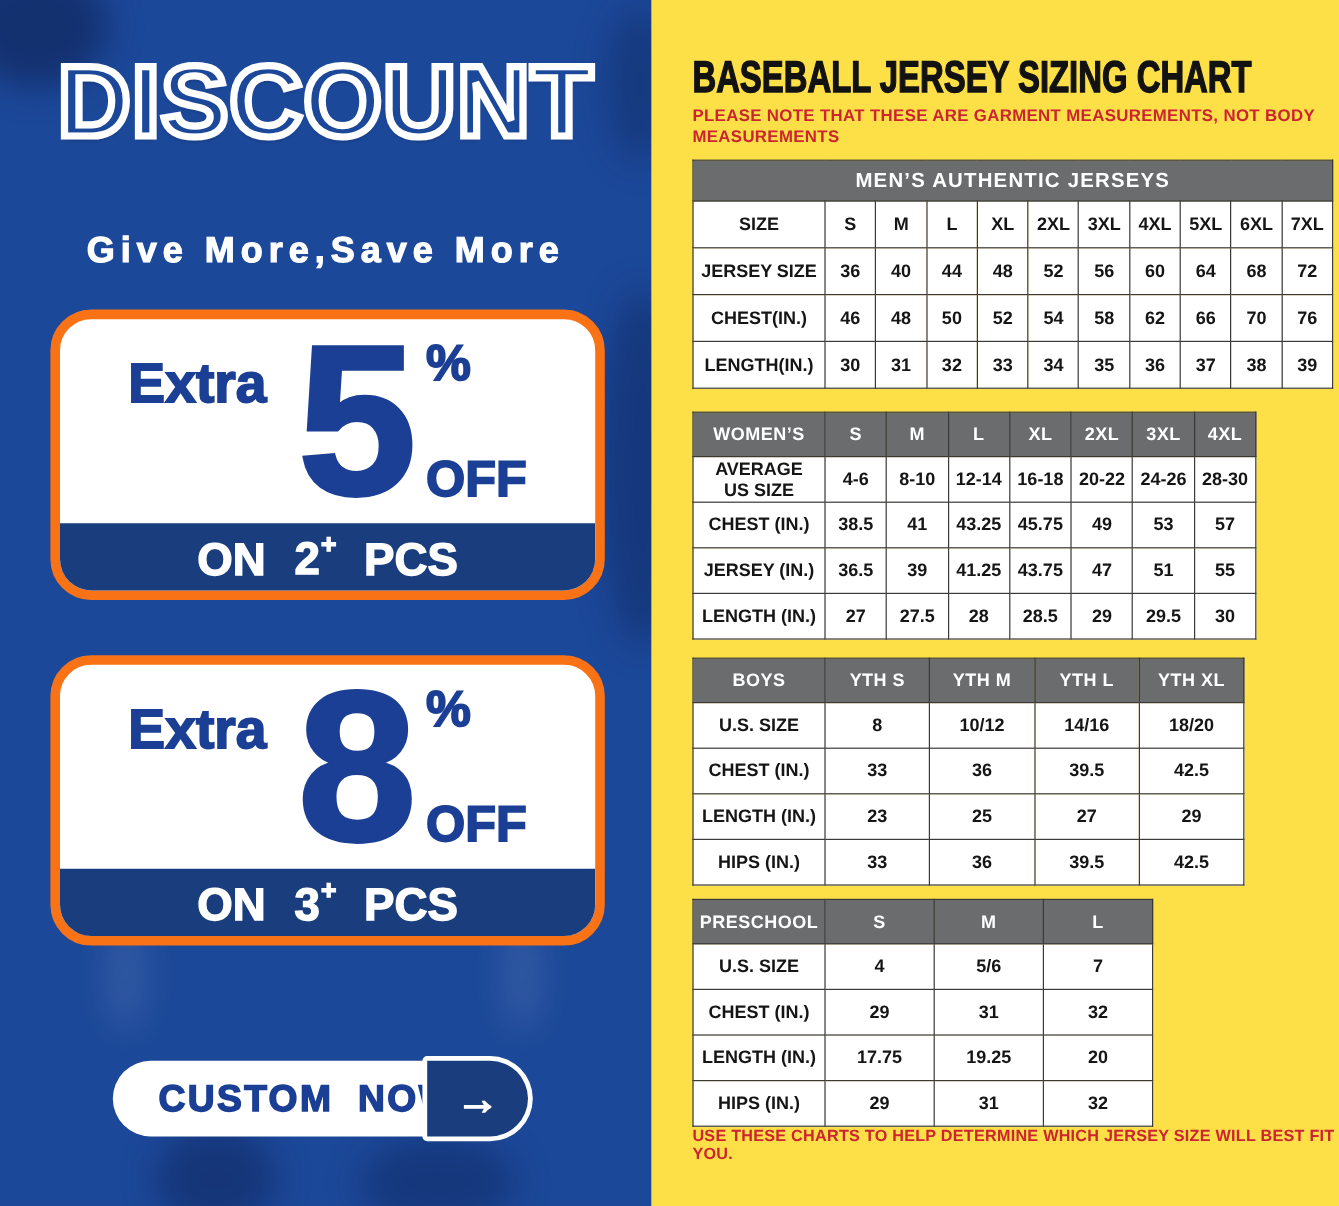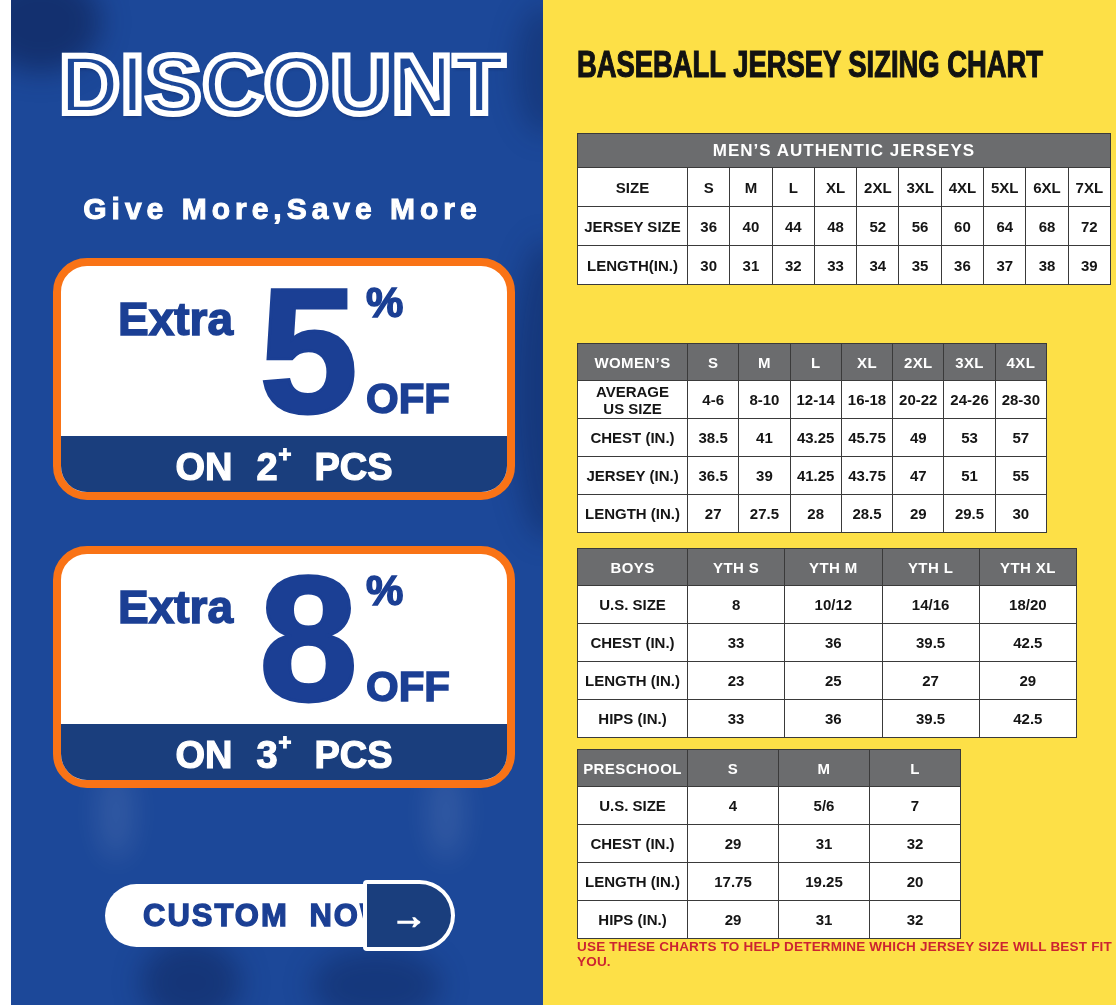--- a/index.html
+++ b/index.html
@@ -1,20 +1,20 @@
 <!DOCTYPE html>
 <html><head>
 <meta charset="utf-8">
 <style>
   html,body{margin:0;padding:0;background:#ffffff;}
   #stage{position:relative;width:1116px;height:1005px;overflow:hidden;
          font-family:"Liberation Sans","DejaVu Sans",sans-serif;background:#fff;}
 
   
-  .promo{position:absolute;left:11px;top:0;width:543px;height:1005px;background:#1c4899;overflow:hidden;}
+  .promo{position:absolute;left:0;top:0;width:543px;height:1005px;background:#1c4899;overflow:hidden;}
   .ghost{position:absolute;border-radius:50%;filter:blur(14px);}
   .g1{left:-30px;top:-28px;width:120px;height:100px;background:rgba(8,20,60,.45);}
   .g2{left:500px;top:240px;width:70px;height:300px;background:rgba(8,20,60,.30);}
   .g3{left:505px;top:5px;width:55px;height:130px;background:rgba(8,20,60,.28);}
   .g4{left:130px;top:940px;width:100px;height:85px;background:rgba(8,20,60,.35);}
   .g5{left:300px;top:948px;width:130px;height:75px;background:rgba(8,20,60,.30);}
   .g6{left:88px;top:765px;width:34px;height:95px;background:rgba(255,255,255,.10);}
   .g7{left:418px;top:765px;width:34px;height:95px;background:rgba(255,255,255,.10);}
 
   .headline{position:absolute;left:0;top:36px;width:543px;text-align:center;
@@ -55,21 +55,21 @@
              font-size:37px;font-weight:800;color:#121212;-webkit-text-stroke:1.2px #121212;
              letter-spacing:0px;}
   .red-note{position:absolute;left:34px;top:88px;font-size:14px;line-height:17px;font-weight:700;
             color:#cc2431;letter-spacing:.3px;}
   .red-footer{position:absolute;left:34px;top:939px;width:539px;font-size:13.5px;font-weight:700;
               color:#cc2431;letter-spacing:.2px;}
 
   .tbl{position:absolute;left:34px;}
   .tbl-mens{top:133px;} .tbl-womens{top:343px;} .tbl-boys{top:548px;} .tbl-preschool{top:749px;}
   .tbl table{border-collapse:collapse;table-layout:fixed;}
-  #table-mens{width:534px;} #table-womens{width:470px;padding-left:16px;} #table-boys{width:500px;} #table-preschool{width:384px;}
+  #table-mens{width:534px;} #table-womens{width:470px;padding-left:16px;} #table-boys{width:460px;} #table-preschool{width:384px;}
   .labelcol{width:110px;}
   .tbl td{border:1.5px solid #3a3a3a;text-align:center;vertical-align:middle;background:#ffffff;
           font-weight:700;color:#151515;padding:0 2px;}
   td.banner{background:#6b6c6e;color:#ffffff;height:33px;font-size:17px;letter-spacing:1px;margin-top:21px;}
   tr.head td{background:#6b6c6e;color:#ffffff;height:36px;font-size:15px;letter-spacing:.4px;}
   td.label{font-size:15px;white-space:pre-line;height:37px;}
   td.val{font-size:15px;height:37px;}
   #table-mens td.label,#table-mens td.val{height:38px;margin-left:39px;}
 </style>
 </head>
@@ -126,20 +126,24 @@
       <span class="arrow-box">
         <span class="arrow">→</span>
       </span>
     </div>
   </div>
 
   <div class="charts">
     <div class="chart-title">
       <span class="condensed">BASEBALL JERSEY SIZING CHART</span>
     </div>
+    <div class="red-note">
+      <div>PLEASE NOTE THAT THESE ARE GARMENT MEASUREMENTS, NOT BODY</div>
+      <div>MEASUREMENTS</div>
+    </div>
 
     <div class="tbl tbl-mens">
         <table id="table-mens">
           <colgroup>
             <col class="labelcol">
             <col>
             <col>
             <col>
             <col>
             <col>
@@ -173,20 +177,33 @@
               <td class="val">44</td>
               <td class="val">48</td>
               <td class="val">52</td>
               <td class="val">56</td>
               <td class="val">60</td>
               <td class="val">64</td>
               <td class="val">68</td>
               <td class="val">72</td>
             </tr>
             <tr>
+              <td class="label">CHEST(IN.)</td>
+              <td class="val">46</td>
+              <td class="val">48</td>
+              <td class="val">50</td>
+              <td class="val">52</td>
+              <td class="val">54</td>
+              <td class="val">58</td>
+              <td class="val">62</td>
+              <td class="val">66</td>
+              <td class="val">70</td>
+              <td class="val">76</td>
+            </tr>
+            <tr>
               <td class="label">LENGTH(IN.)</td>
               <td class="val">30</td>
               <td class="val">31</td>
               <td class="val">32</td>
               <td class="val">33</td>
               <td class="val">34</td>
               <td class="val">35</td>
               <td class="val">36</td>
               <td class="val">37</td>
               <td class="val">38</td>

